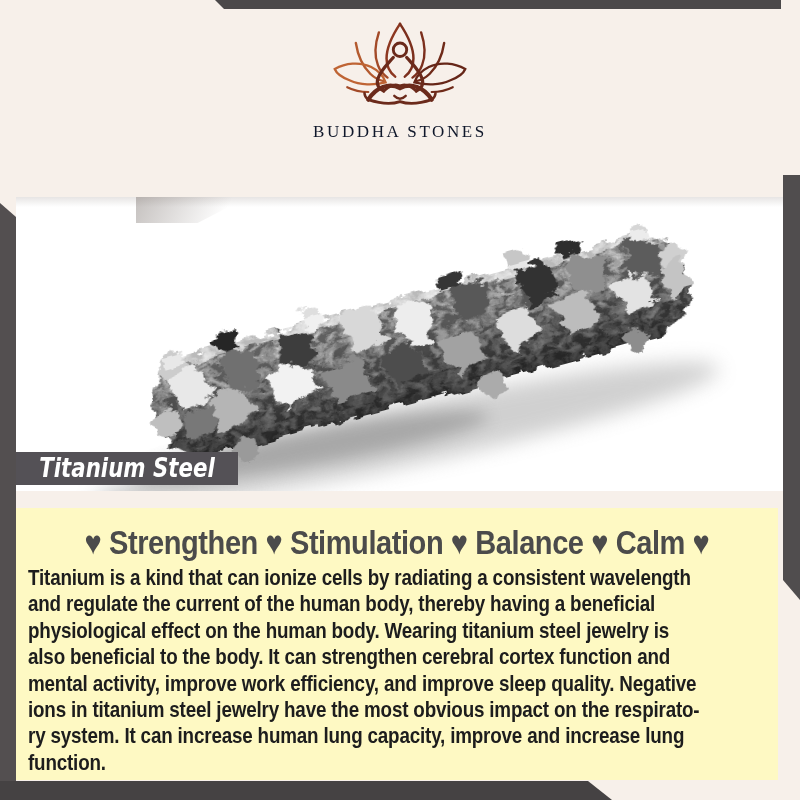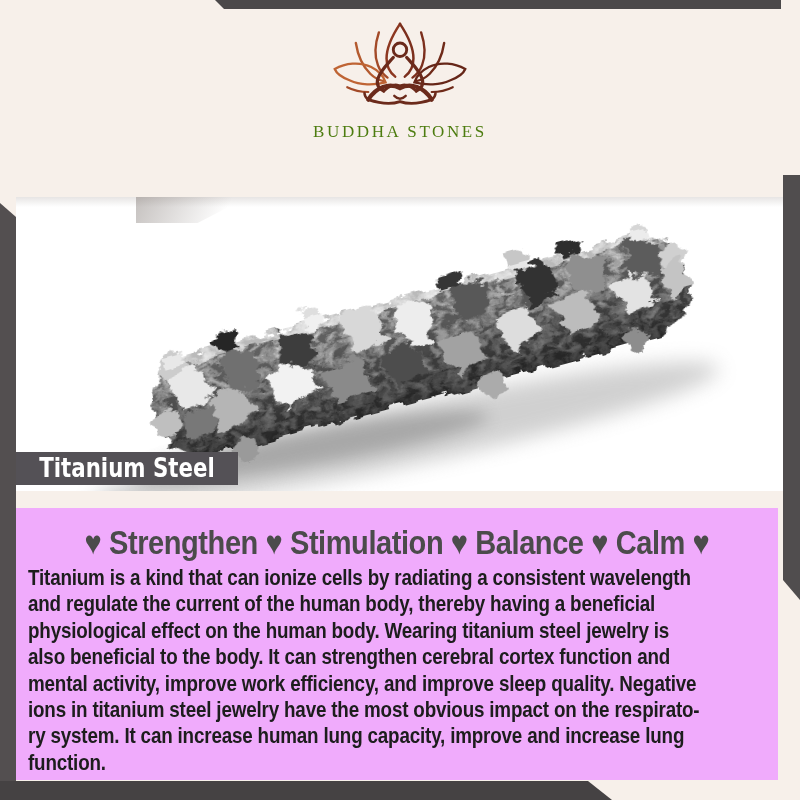--- a/index.html
+++ b/index.html
@@ -15,21 +15,21 @@
   #left-ribbon{left:0;top:203px;width:16px;height:597px;background:#534f50;
     clip-path:polygon(0 0,100% 14px,100% 100%,0 100%);}
   #right-ribbon{left:783px;top:175px;width:17px;height:425px;background:#504d4e;
     clip-path:polygon(0 0,100% 0,100% 100%,0 405px);}
   #bottom-ribbon{left:0;top:781px;width:612px;height:19px;background:#454243;
     clip-path:polygon(0 0,588px 0,612px 100%,0 100%);}
   
   #logo-wrap{position:absolute;left:0;top:20px;width:800px;text-align:center;}
   #brand-name{
     margin-top:2px;font-family:"Liberation Serif","DejaVu Serif",serif;
-    font-size:17px;letter-spacing:2.6px;color:#4d7c0f;font-weight:500;
+    font-size:17px;letter-spacing:2.6px;color:#0f172a;font-weight:500;
   }
   
   #header-band{
     position:absolute;left:164px;top:139px;width:472px;height:58px;
     background:#fcf8f5;text-align:center;
   }
   #page-title{
     display:inline-block;line-height:58px;font-size:37px;font-weight:bold;
     color:#4a4a4a;transform:scaleX(.85);transform-origin:center;
     white-space:nowrap;letter-spacing:-.5px;
@@ -38,29 +38,29 @@
   #photo-panel{position:absolute;left:16px;top:197px;width:767px;height:294px;background:#fff;}
   #photo-shadow-top{position:absolute;left:0;top:0;width:100%;height:10px;
     background:linear-gradient(to bottom,rgba(120,110,105,.18),rgba(120,110,105,0));}
   #photo-shadow-corner{position:absolute;left:120px;top:0;width:112px;height:26px;
     background:linear-gradient(115deg,rgba(110,100,95,.40),rgba(110,100,95,0) 78%);
     clip-path:polygon(0 0,100% 0,55% 100%,0 100%);}
   #titanium-photo{position:absolute;left:0;top:0;overflow:hidden;}
   
   #product-label{
     position:absolute;left:16px;top:452px;width:222px;height:33px;
-    background:#545156;text-align:center;
+    background:#545156;text-align:center;font-style:italic;
   }
   #product-label span{
     display:inline-block;line-height:33px;color:#fff;font-weight:bold;
     font-family:"DejaVu Sans","Liberation Sans",sans-serif;
     font-size:26px;transform:scaleX(.82);transform-origin:center;white-space:nowrap;
   }
   
-  #benefits-panel{position:absolute;left:16px;top:508px;width:762px;height:272px;background:#f0abfc;}
+  #benefits-panel{position:absolute;left:16px;top:508px;width:762px;height:272px;background:#fef9c3;}
   #benefits-tagline{
     position:absolute;left:0;top:16px;width:100%;text-align:center;
   }
   #benefits-tagline span{
     display:inline-block;font-size:33px;font-weight:bold;color:#4b4b4b;
     transform:scaleX(.88);transform-origin:center;white-space:nowrap;letter-spacing:-.5px;
   }
   #benefits-paragraph{
     position:absolute;left:12px;top:57px;width:875px;
     transform:scaleX(.855);transform-origin:left top;

